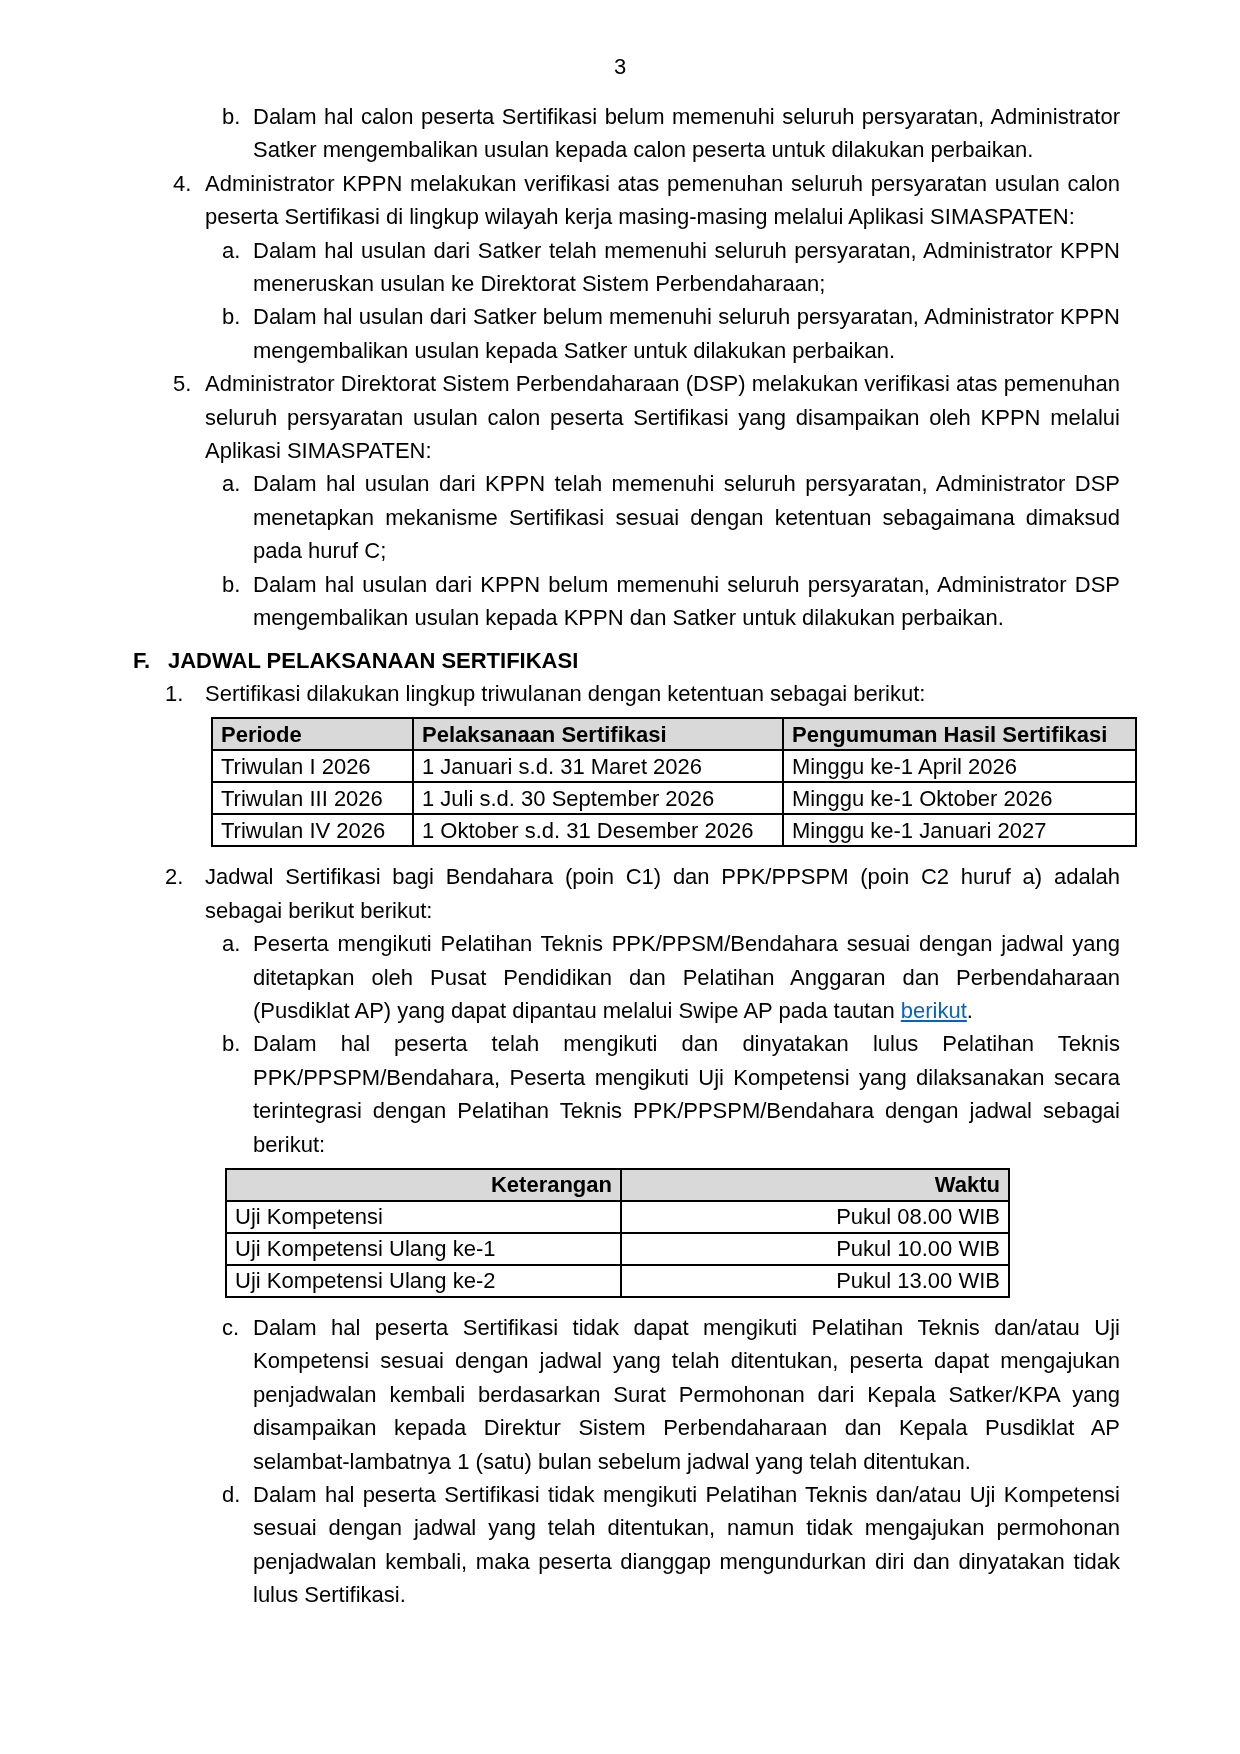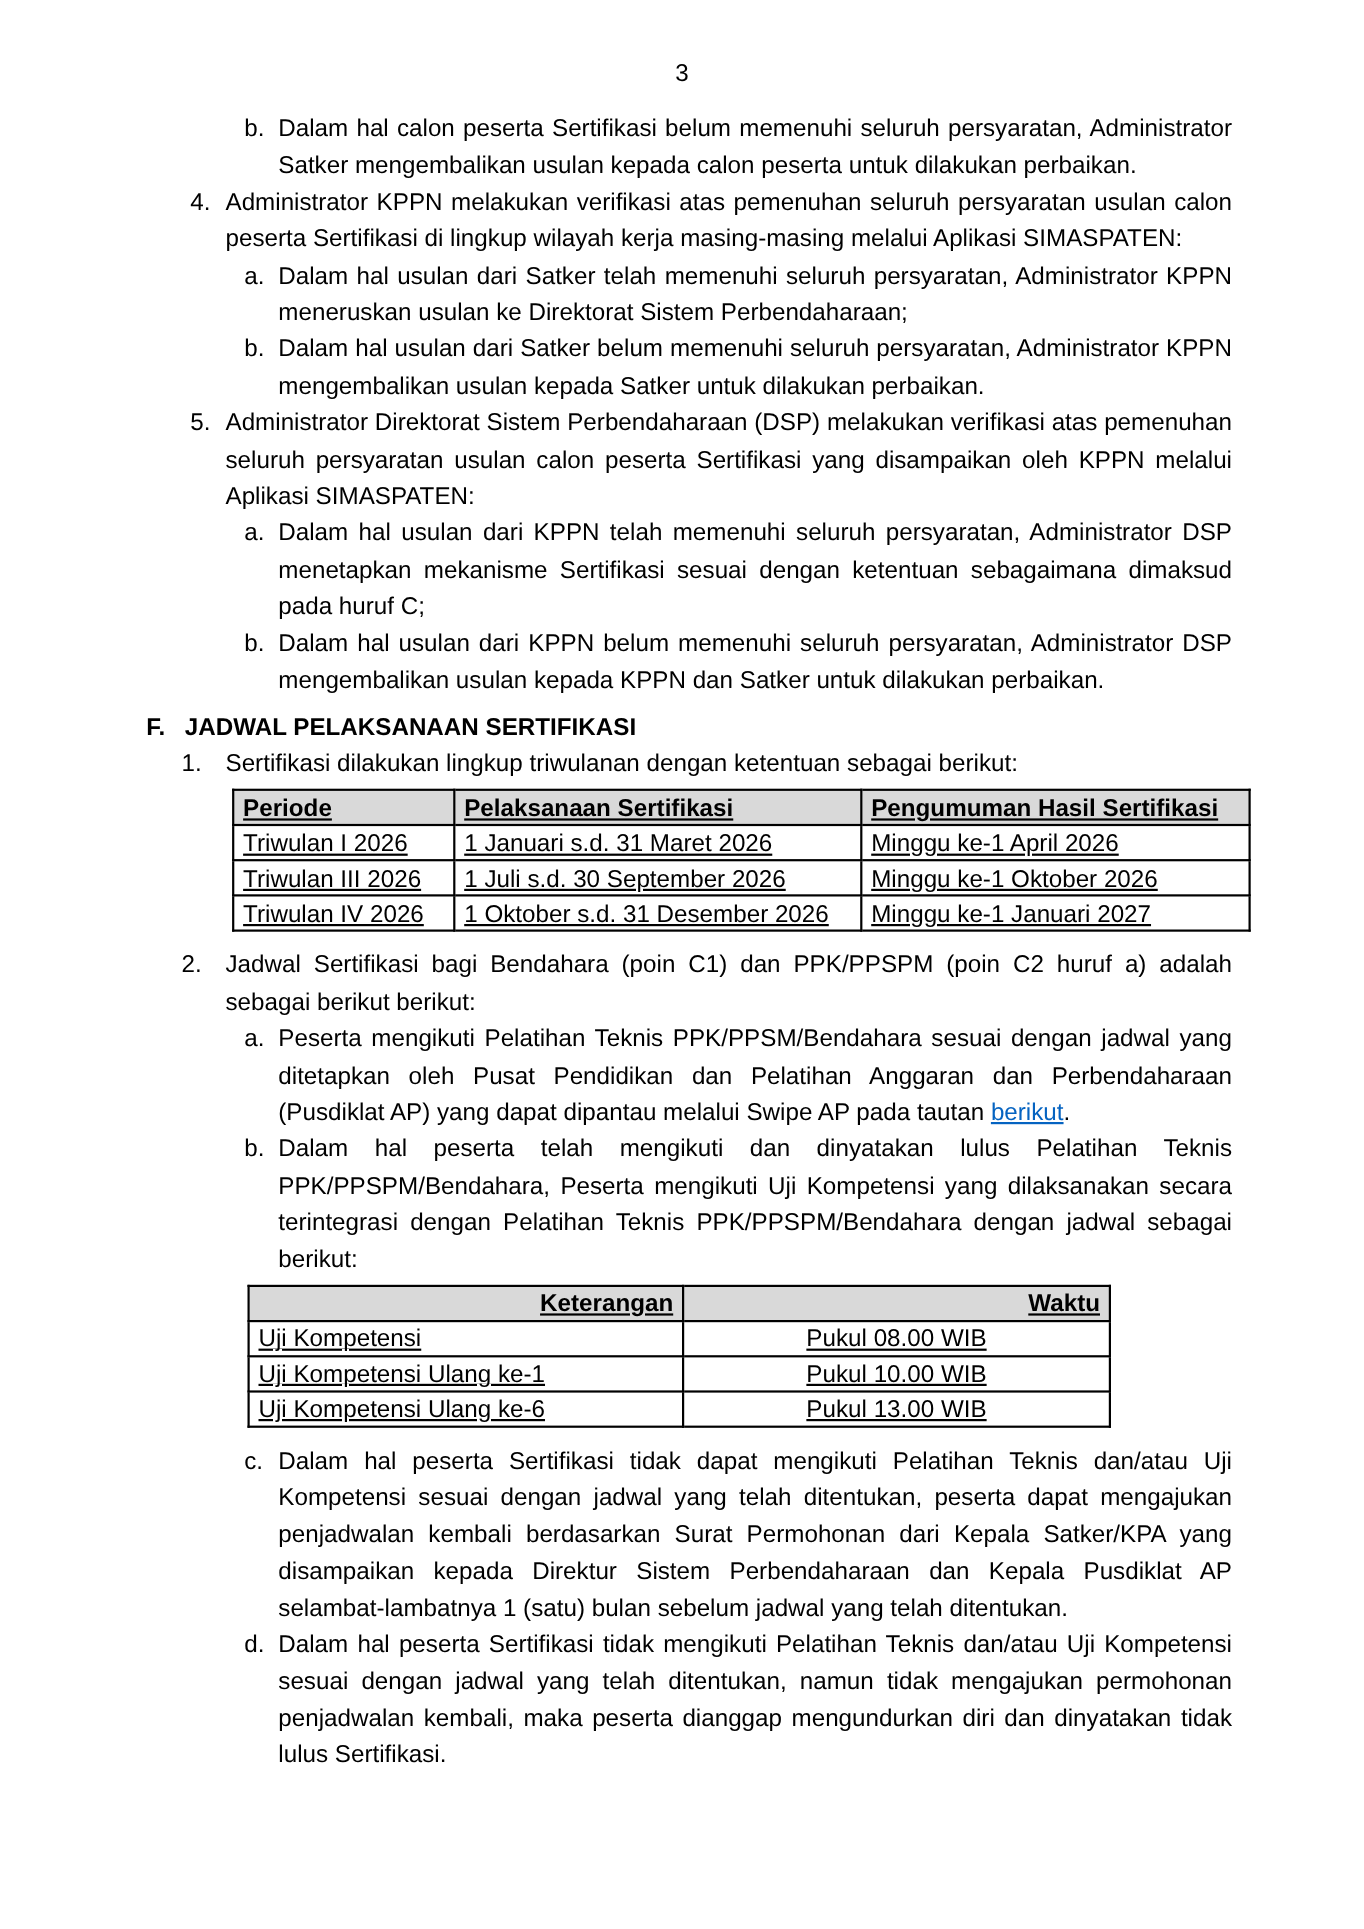--- a/index.html
+++ b/index.html
@@ -27,40 +27,39 @@
   .heading { margin-left: 133px; margin-top: 9px; font-weight: bold; }
   .heading .m { width: 35px; }
   .heading .t { text-align: left; }
   a.doclink { color: var(--link, #0563c1); cursor: pointer; }
 
   table.tbl {
     border-collapse: collapse;
     table-layout: fixed;
     margin-top: 7px;
     margin-bottom: 13px;
-    text-decoration: underline;
   }
   .tbl th, .tbl td {
     border: 2px solid #000;
     padding: 0 8px;
     height: 30px;
     line-height: 29px;
     overflow: hidden;
     white-space: nowrap;
     font-size: 22px;
   }
   .tbl th {
     background: var(--table-header-bg, #d9d9d9);
     font-weight: bold;
     text-align: left;
   }
   .tbl1 { margin-left: 211px; width: 924px; }
   .tbl2 { margin-left: 225px; width: 783px; }
   .tbl2 th { text-align: right; }
-  .tbl2 td.center { text-align: center; margin-left: 36px; }
+  .tbl2 td.center { text-align: right; margin-left: 36px; }
 </style>
 </head>
 <body>
 
 <div class="page-number">3</div>
 
 <div class="content">
 
   <div class="row sub">
     <div class="m">b.</div>
@@ -164,21 +163,21 @@
     <tbody>
       <tr>
         <td>Uji Kompetensi</td>
         <td class="center">Pukul 08.00 WIB</td>
       </tr>
       <tr>
         <td>Uji Kompetensi Ulang ke-1</td>
         <td class="center">Pukul 10.00 WIB</td>
       </tr>
       <tr>
-        <td>Uji Kompetensi Ulang ke-6</td>
+        <td>Uji Kompetensi Ulang ke-2</td>
         <td class="center">Pukul 13.00 WIB</td>
       </tr>
     </tbody>
   </table>
 
   <div class="row sub">
     <div class="m">c.</div>
     <div class="t">Dalam hal peserta Sertifikasi tidak dapat mengikuti Pelatihan Teknis dan/atau Uji Kompetensi sesuai dengan jadwal yang telah ditentukan, peserta dapat mengajukan penjadwalan kembali berdasarkan Surat Permohonan dari Kepala Satker/KPA yang disampaikan kepada Direktur Sistem Perbendaharaan dan Kepala Pusdiklat AP selambat-lambatnya 1 (satu) bulan sebelum jadwal yang telah ditentukan.</div>
   </div>
 

